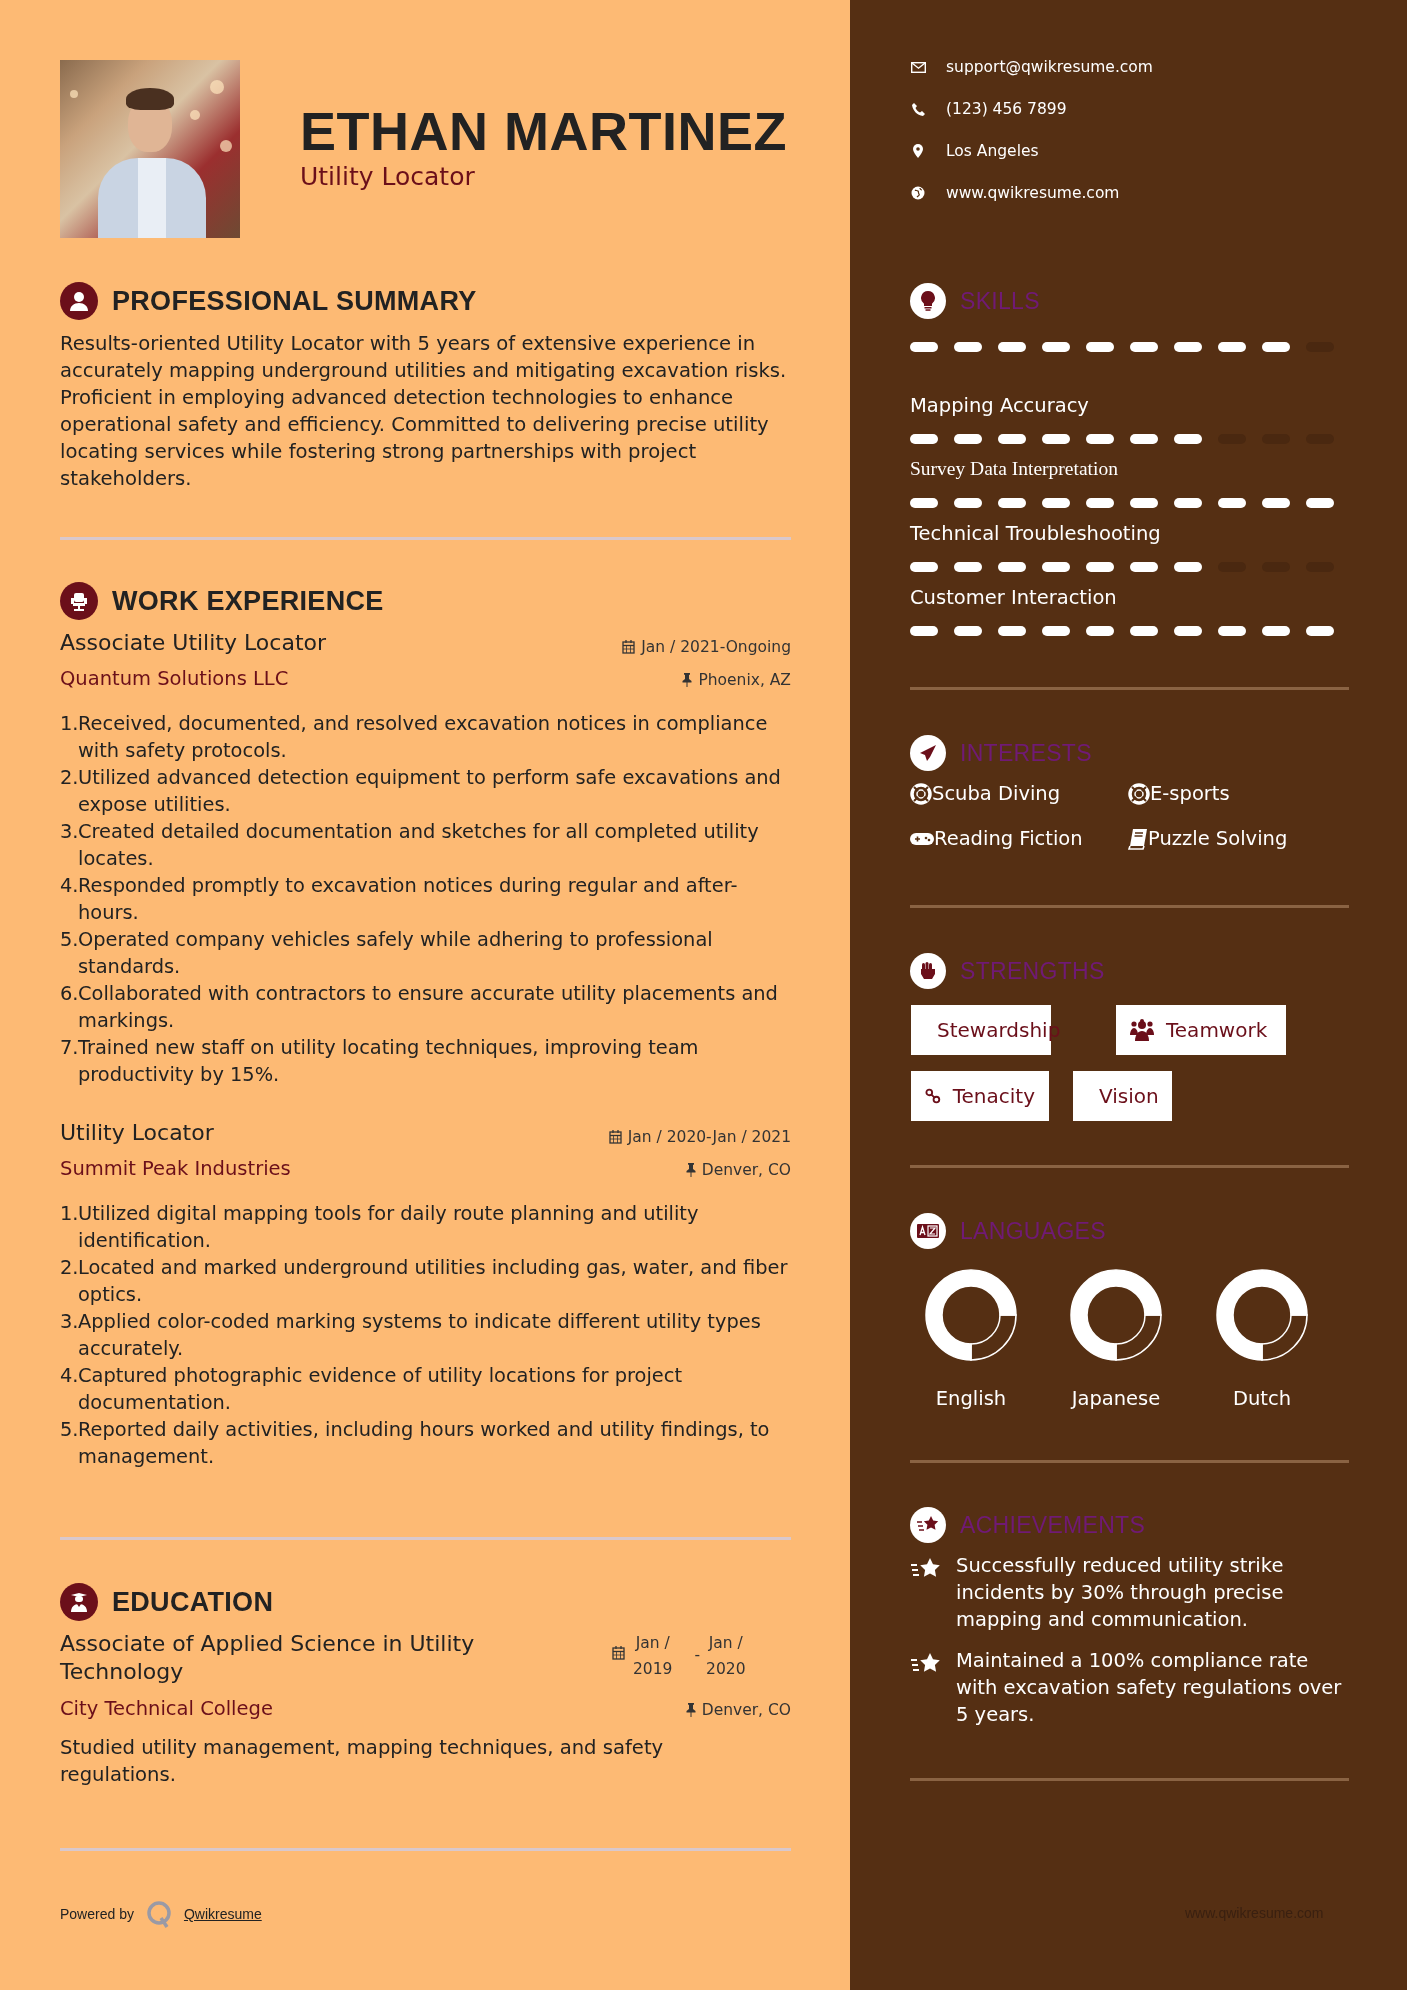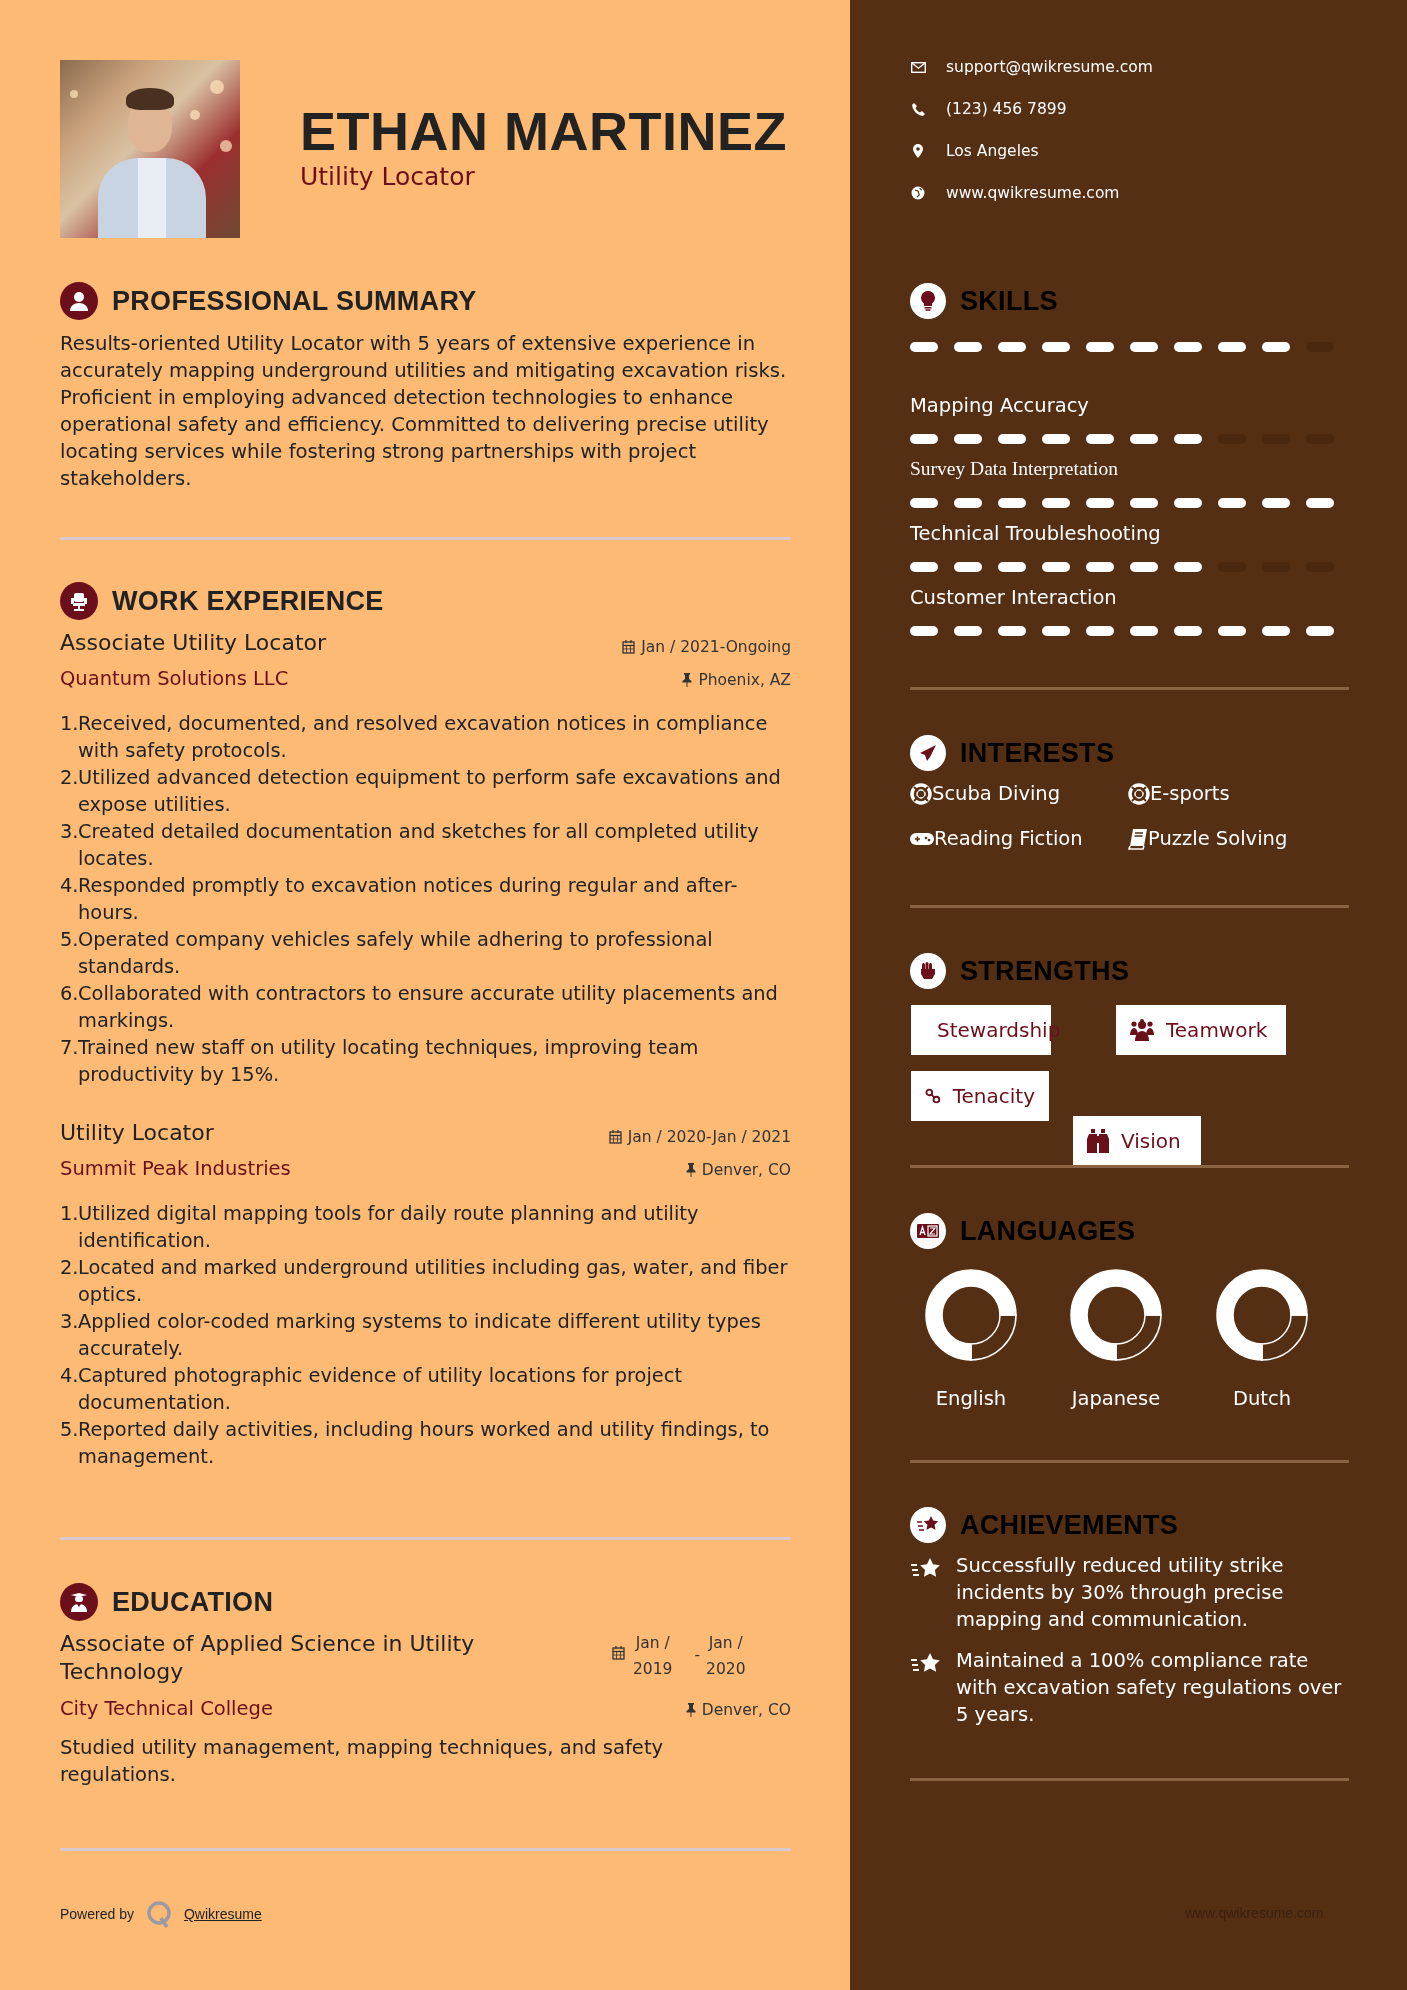--- a/index.html
+++ b/index.html
@@ -44,21 +44,21 @@
 
   .footer { position: absolute; left: 60px; top: 1900px; display: flex; align-items: center; gap: 12px; font-family: "Liberation Sans", sans-serif; font-size: 14px; color: #222; }
   .footer .link { text-decoration: underline; }
 
   
   .contact { position: absolute; left: 910px; display: flex; align-items: center; gap: 20px; font-size: 15.5px; color: #fff; }
   .contact .ic { width: 16px; display: flex; justify-content: center; }
 
   .s-head { position: absolute; left: 910px; display: flex; align-items: center; gap: 14px; }
   .s-icon { width: 36px; height: 36px; border-radius: 50%; background: #fff; display: flex; align-items: center; justify-content: center; }
-  .s-title { font-family: "Liberation Sans", sans-serif; font-weight: 700; font-size: 27px; color: #000000; letter-spacing: .3px; }
+  .s-title { font-family: "Liberation Sans", sans-serif; font-weight: 400; font-size: 23px; color: #701a75; letter-spacing: .3px; }
   .s-divider { position: absolute; left: 910px; width: 439px; height: 3px; background: #8a6343; }
 
   .skill { position: absolute; left: 910px; width: 440px; }
   .skill-name { font-size: 19.5px; color: #fff; height: 28px; }
   .skill-bar { display: flex; gap: 16px; margin-top: 12px; }
   .skill-bar .seg { width: 28px; height: 10px; border-radius: 5px; background: #fff; }
   .skill-bar .seg.off { background: #4a2810; }
 
   .interest { position: absolute; display: flex; align-items: center; gap: 0; font-size: 19.5px; color: #fff; }
 
@@ -465,21 +465,21 @@
   <span>Teamwork</span>
 </div>
 <div class="chip" style="left:911px;top:1071px;width:138px;">
   <svg width="22" height="22" viewBox="0 0 22 22">
       <circle cx="6" cy="6" r="4" fill="none" stroke="#6b0f1a" stroke-width="2.6"></circle>
       <circle cx="16" cy="16" r="4" fill="none" stroke="#6b0f1a" stroke-width="2.6"></circle>
       <line x1="9" y1="9" x2="13" y2="13" stroke="#6b0f1a" stroke-width="2.6"></line>
     </svg>
   <span>Tenacity</span>
 </div>
-<div class="chip" style="left:1073px;top:1071px;width:128px;margin-top:45px;">
+<div class="chip" style="left:1073px;top:1071px;width:99px;">
   <svg width="22" height="24" viewBox="0 0 22 24">
       <rect x="4" y="0" width="4" height="4" fill="#6b0f1a"></rect>
       <rect x="14" y="0" width="4" height="4" fill="#6b0f1a"></rect>
       <path d="M2 5h8v19H0V10z" fill="#6b0f1a"></path>
       <path d="M12 5h8l2 5v14H12z" fill="#6b0f1a"></path>
       <rect x="9" y="7" width="4" height="7" fill="#6b0f1a"></rect>
     </svg>
   <span>Vision</span>
 </div>
 <div class="s-divider" style="top:1165px;"></div>

